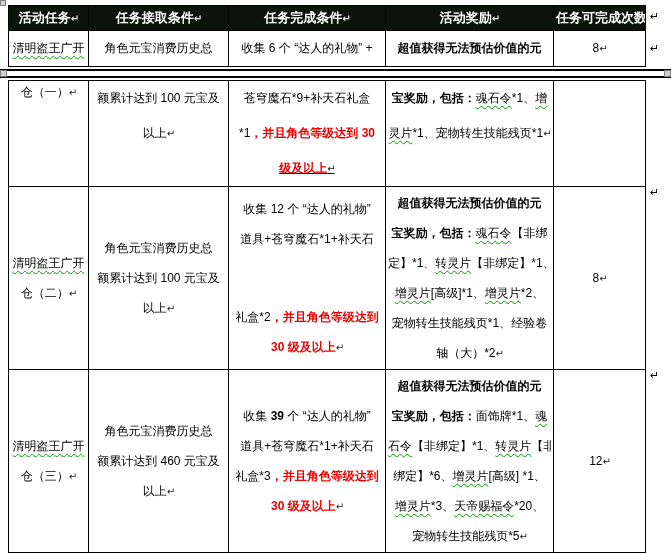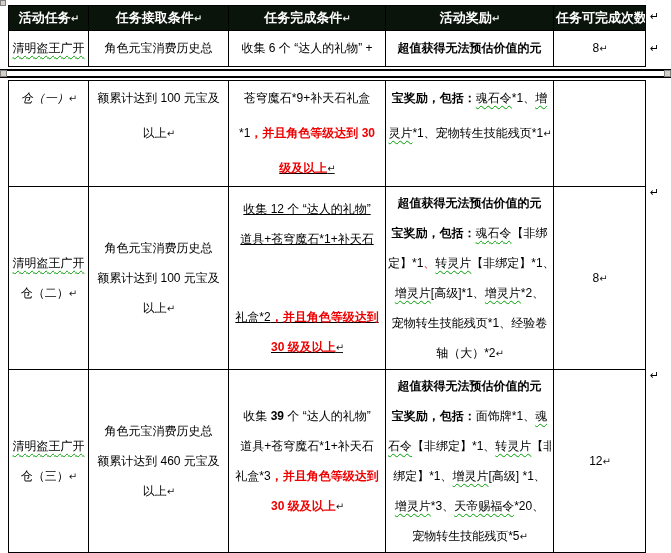--- a/index.html
+++ b/index.html
@@ -92,21 +92,21 @@
   <colgroup id="cols-lower">
       <col style="width: 80px;">
       <col style="width: 140px;">
       <col style="width: 157px;">
       <col style="width: 168px;">
       <col style="width: 92px;">
     </colgroup>
   <tbody id="lower-body">
       <tr style="height: 103px;">
         <td style="vertical-align: top;">
-          <div class="line" style="line-height: 35px; font-style: italic;"><span>仓（一）</span><span class="m">↵</span></div>
+          <div class="line" style="line-height: 22px;"><span>仓（一）</span><span class="m">↵</span></div>
         </td>
         <td style="vertical-align: top;">
           <div class="line" style="line-height: 35px;"><span>额累计达到 100 元宝及</span></div>
           <div class="line" style="line-height: 35px;"><span>以上</span><span class="m">↵</span></div>
         </td>
         <td style="vertical-align: top;">
           <div class="line" style="line-height: 35px;"><span>苍穹魔石*9+补天石礼盒</span></div>
           <div class="line" style="line-height: 35px;"><span>*1</span><span class="r b">，并且角色等级达到 30</span></div>
           <div class="line" style="line-height: 34px; text-decoration: underline;"><span class="r b">级及以上</span><span class="m">↵</span></div>
         </td>
@@ -119,21 +119,21 @@
       <tr style="height: 183px;">
         <td style="vertical-align: middle;">
           <div class="line" style="line-height: 30px;"><span class="u">清明盗王广开</span></div>
           <div class="line" style="line-height: 30px;"><span>仓（二）</span><span class="m">↵</span></div>
         </td>
         <td style="vertical-align: middle;">
           <div class="line" style="line-height: 30px;"><span>角色元宝消费历史总</span></div>
           <div class="line" style="line-height: 30px;"><span>额累计达到 100 元宝及</span></div>
           <div class="line" style="line-height: 30px;"><span>以上</span><span class="m">↵</span></div>
         </td>
-        <td style="vertical-align: middle; text-decoration: underline;">
+        <td style="vertical-align: middle;">
           <div class="line" style="line-height: 30px;"><span>收集 12 个 “达人的礼物”</span></div>
           <div class="line" style="line-height: 30px;"><span>道具+苍穹魔石*1+补天石</span></div>
           <div class="line" style="line-height: 30px; margin-top: 48px;"><span>礼盒*2</span><span class="r b">，并且角色等级达到</span></div>
           <div class="line" style="line-height: 30px;"><span class="r b">30 级及以上</span><span class="m">↵</span></div>
         </td>
         <td style="vertical-align: middle;">
           <div class="line" style="line-height: 30px;"><span class="b">超值获得无法预估价值的元</span></div>
           <div class="line" style="line-height: 30px;"><span class="b">宝奖励，包括：</span><span class="u">魂石令</span><span>【非绑</span></div>
           <div class="line" style="line-height: 30px;"><span>定】*1</span><span class="r">、</span><span class="u">转灵片</span><span>【非绑定】*1、</span></div>
           <div class="line" style="line-height: 30px;"><span class="u">增灵片</span><span>[高级]*1、</span><span class="u">增灵片</span><span>*2、</span></div>
@@ -157,21 +157,21 @@
         <td style="vertical-align: middle;">
           <div class="line" style="line-height: 30px;"><span>收集 </span><span class="b">39</span><span> 个 “达人的礼物”</span></div>
           <div class="line" style="line-height: 30px;"><span>道具+苍穹魔石*1+补天石</span></div>
           <div class="line" style="line-height: 30px;"><span>礼盒*3</span><span class="r b">，并且角色等级达到</span></div>
           <div class="line" style="line-height: 30px;"><span class="r b">30 级及以上</span><span class="m">↵</span></div>
         </td>
         <td style="vertical-align: middle;">
           <div class="line" style="line-height: 30px;"><span class="b">超值获得无法预估价值的元</span></div>
           <div class="line" style="line-height: 30px;"><span class="b">宝奖励，包括：</span><span>面饰牌*1、</span><span class="u">魂</span></div>
           <div class="line" style="line-height: 30px;"><span class="u">石令</span><span>【非绑定】*1、</span><span class="u">转灵片</span><span>【非</span></div>
-          <div class="line" style="line-height: 30px;"><span>绑定】*1、</span><span class="u">增灵片</span><span>[高级] *1、</span></div>
+          <div class="line" style="line-height: 30px;"><span>绑定】*6、</span><span class="u">增灵片</span><span>[高级] *1、</span></div>
           <div class="line" style="line-height: 30px;"><span class="u">增灵片</span><span>*3、</span><span class="u">天帝赐福令</span><span>*20、</span></div>
           <div class="line" style="line-height: 30px;"><span>宠物转生技能残页*5</span><span class="m">↵</span></div>
         </td>
         <td style="vertical-align: middle;">
           <div class="line" style="line-height: 30px;"><span>12</span><span class="m">↵</span></div>
         </td>
       </tr>
       <tr style="height: 3px;">
         <td style="vertical-align: top;"></td>
         <td style="vertical-align: top;"></td>

